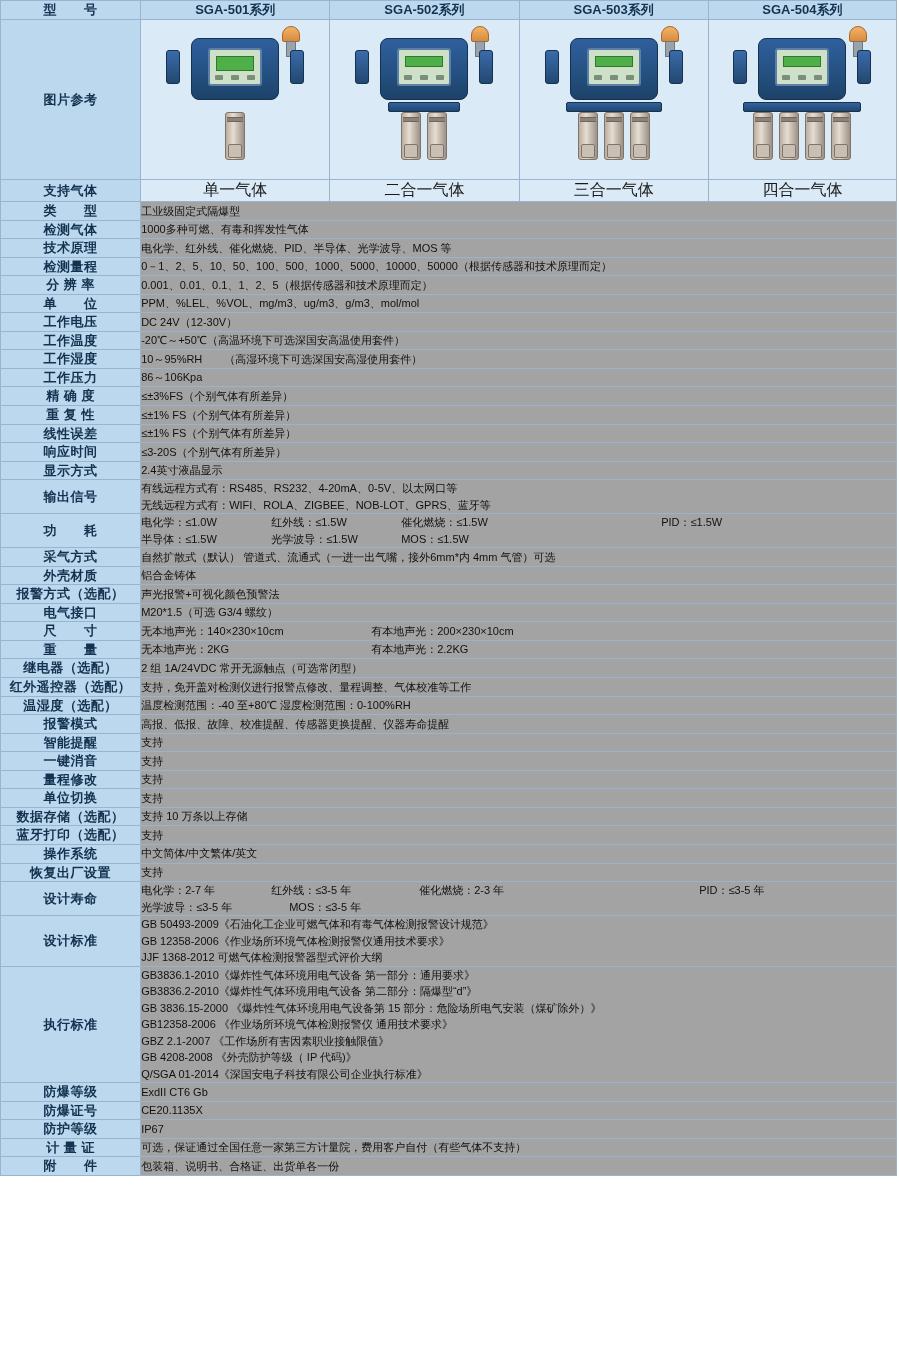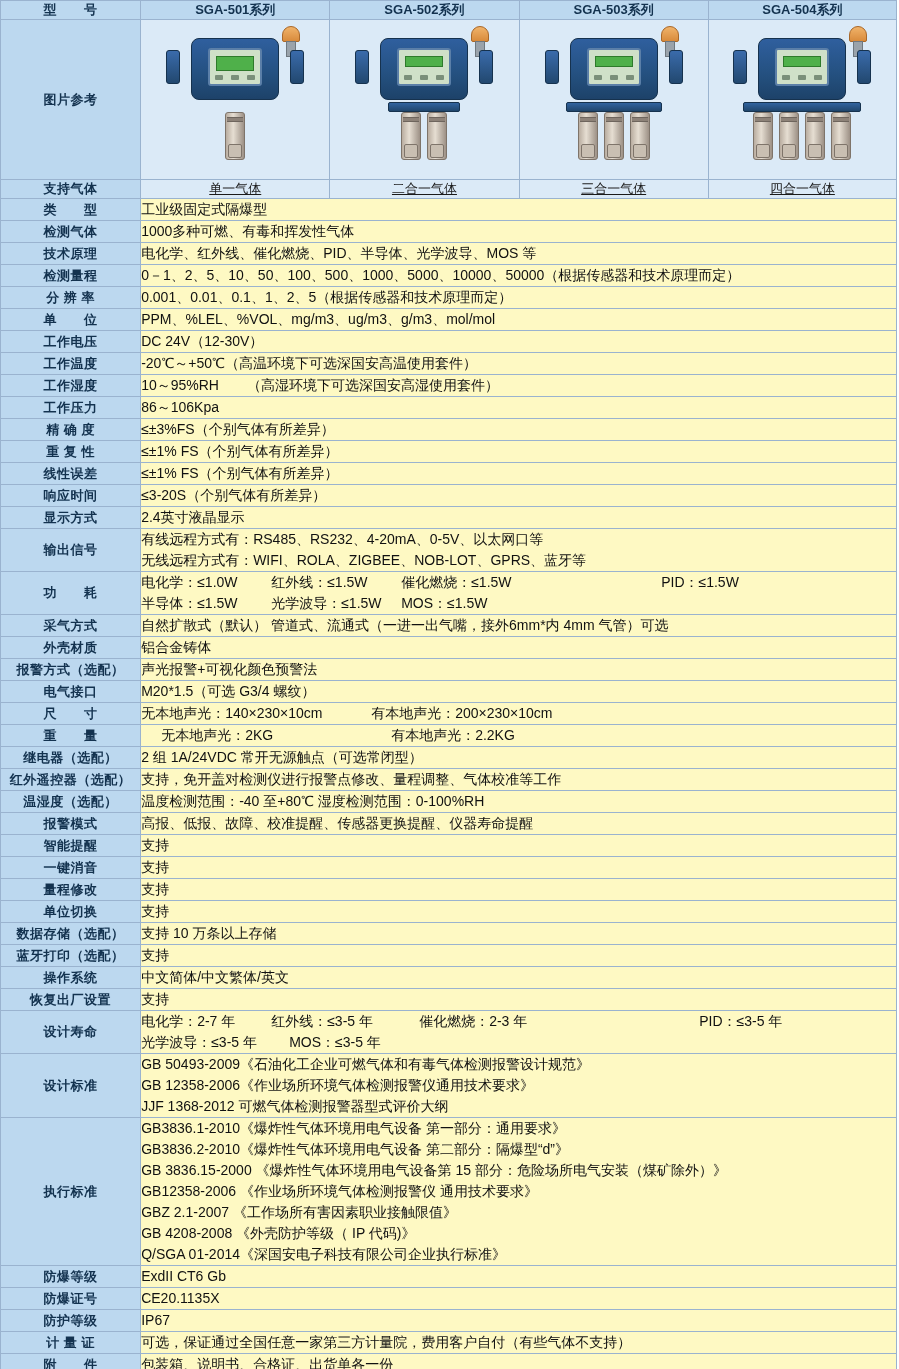--- a/index.html
+++ b/index.html
@@ -32,65 +32,64 @@
     background: #bcd8ef;
     text-align: center;
     font-weight: bold;
     font-size: 13px;
     color: #13324f;
     padding: 4px 2px;
     line-height: 1.35;
     letter-spacing: 0.5px;
   }
   td.val {
-    background: #fef9c3;
+    background: #a3a3a3;
     padding: 5px 8px;
-    font-size: 14px;
+    font-size: 11px;
     color: #111;
     line-height: 1.5;
   }
   td.hdr {
     background: #bcd8ef;
     text-align: center;
     font-weight: bold;
     font-size: 13px;
     color: #13324f;
     padding: 6px 2px;
   }
   td.photo {
     background: #dbeaf7;
     text-align: center;
     padding: 3px;
     height: 160px;
   }
   td.ctr {
     background: #dbeaf7;
     text-align: center;
-    font-size: 13px;
+    font-size: 16px;
     padding: 5px 4px;
-    text-decoration: underline;
   }
   .kv-grid {
     display: flex;
     flex-wrap: wrap;
   }
   .kv-grid > span {
     display: inline-block;
     white-space: nowrap;
   }
   .w-pow1 { width: 130px; }
   .w-pow2 { width: 130px; }
   .w-pow3 { width: 130px; }
   .w-pow4 { width: 130px; }
   .life1 { width: 130px; }
   .life2 { width: 148px; }
   .life3 { width: 150px; }
   .life4 { width: 130px; }
   .dim1 { width: 230px; }
-  .wt1 { width: 230px; margin-left: 20px; }
+  .wt1 { width: 230px; }
   .multi span { display: block; }
   
   .device {
     position: relative;
     width: 150px;
     height: 152px;
     margin: 0 auto;
   }
   .dev-body {
     position: absolute;

